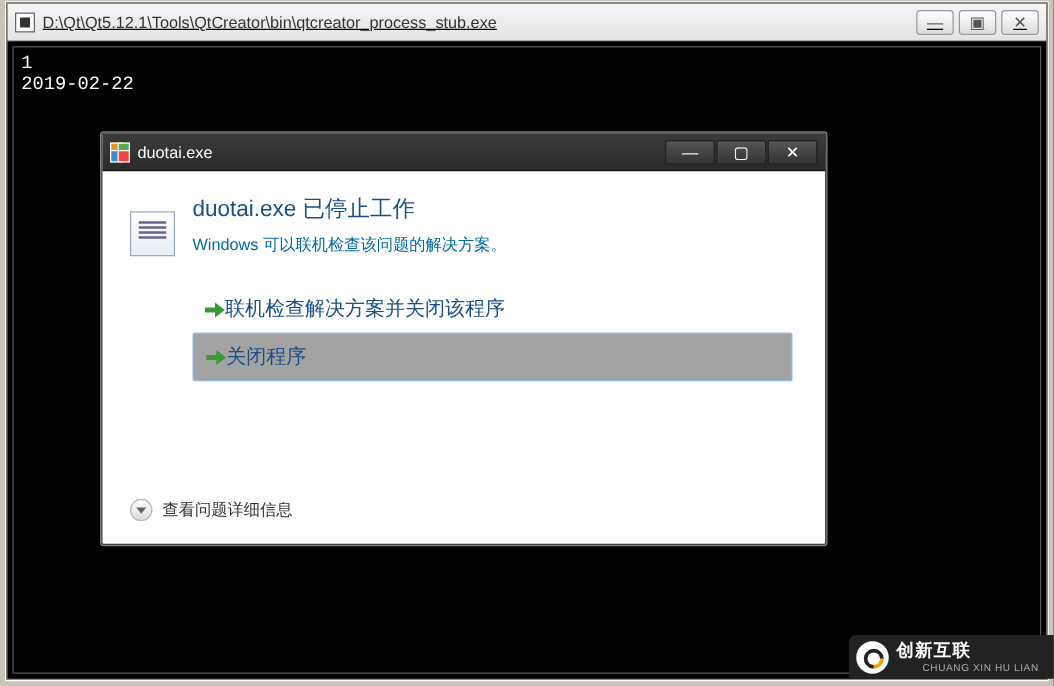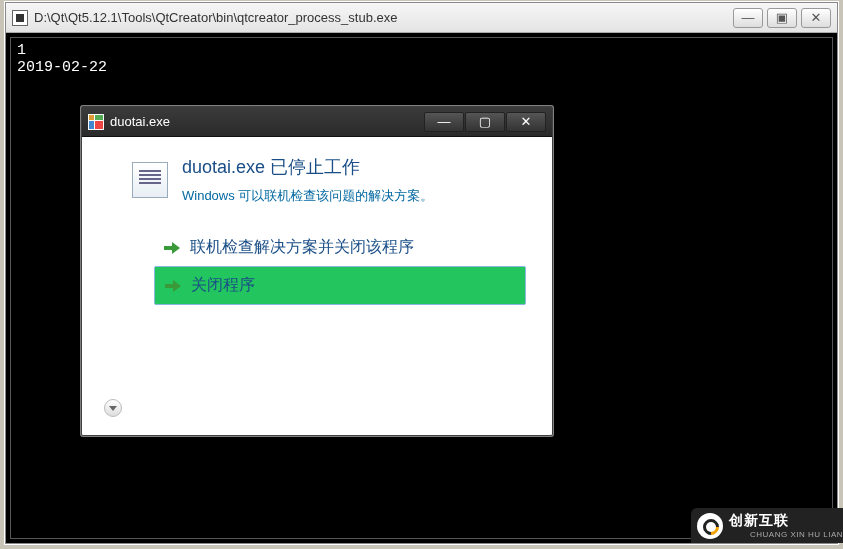--- a/index.html
+++ b/index.html
@@ -12,20 +12,21 @@
       position: relative;
     }
     
     .outer-win {
       position: absolute;
       left: 5px; top: 2px;
       width: 833px; height: 542px;
       background: #000;
       border: 1px solid #888;
       box-shadow: 0 0 0 1px #fff;
+      text-decoration: underline;
     }
     .outer-titlebar {
       height: 30px;
       background: linear-gradient(#f6f6f6, #e4e4e4);
       border-bottom: 1px solid #aaa;
       display: flex;
       align-items: center;
       padding: 0 6px;
     }
     .outer-titlebar .ticon {
@@ -61,21 +62,21 @@
       font-size: 15px;
       padding: 4px 6px;
       border: 1px solid #555;
     }
     .console-line { white-space: pre; }
 
     
     .dialog {
       position:absolute;
       left: 75px; top: 103px;
-      width: 472px; height: 330px;
+      width: 580px; height: 330px;
       background:#fff;
       border: 1px solid #404040;
       box-shadow: 0 0 0 1px rgba(255,255,255,.5), 0 6px 24px rgba(0,0,0,.6);
       border-radius: 2px;
     }
     .dlg-titlebar {
       height: 30px;
       background: linear-gradient(#3b3b3b,#2a2a2a);
       display:flex; align-items:center;
       padding: 0 6px;
@@ -101,45 +102,45 @@
       border:1px solid #222;
       border-radius:2px;
       display:flex; align-items:center; justify-content:center;
       color:#fff; font-size:13px;
     }
     .dlg-body {
       padding: 18px 26px 18px 22px;
       height: calc(100% - 30px);
       display:flex; flex-direction:column;
     }
-    .dlg-head { display:flex; align-items:center; gap:14px; margin-bottom:6px;margin-left:28px; }
+    .dlg-head { display:flex; align-items:flex-end; gap:14px; margin-bottom:6px; }
     .dlg-head .appicon {
       width:36px; height:36px;
       border:1px solid #9ab;
       background: linear-gradient(#fff,#e8eef5);
       display:flex; align-items:center; justify-content:center;
       font-size:11px; color:#557;
       position:relative;
     }
     .dlg-head .appicon::before {
       content:""; position:absolute; left:6px; right:6px; top:7px; height:2px; background:#668;
       box-shadow: 0 4px 0 #668, 0 8px 0 #668, 0 12px 0 #668;
     }
     .dlg-head .headtxt .h1 { color:#1a4e87; font-size:18px; margin-bottom:8px; }
     .dlg-head .headtxt .h2 { color:#0369a1; font-size:13px; }
     .options { margin: 18px 0 10px 50px; }
     .option {
       display:flex; align-items:center;
-      padding: 8px 10px; gap:10px;
+      padding: 8px 10px; gap:0;
       color:#1a4e87; font-size:16px;
       cursor: pointer;
     }
     .option.selected {
       border:1px solid #8cb6df;
-      background:#22c55e;
+      background:#a3a3a3;
       border-radius:2px;
     }
     .arrow {
       width:16px; height:16px; position:relative;
     }
     .arrow::before {
       content:""; position:absolute; left:0; top:6px; width:10px; height:4px; background:#3a9a3a;
     }
     .arrow::after {
       content:""; position:absolute; left:8px; top:2px;
@@ -158,21 +159,21 @@
     }
     .chev::after {
       content:""; width:0; height:0;
       border-left:4px solid transparent; border-right:4px solid transparent;
       border-top:5px solid #666;
     }
     
     .watermark {
       position:absolute; right:0; bottom:6px;
       display:flex; align-items:center; gap:6px;
-      background:#222; padding:4px 0 4px 6px;
+      background:#222; padding:4px 12px 4px 6px;
       border-top-left-radius:6px;
     }
     .wm-logo {
       width:26px; height:26px; border-radius:50%; background:#fff;
       position:relative;
     }
     .wm-logo::before {
       content:""; position:absolute; left:6px; top:6px;
       width:10px; height:10px; border:3px solid #222; border-right-color:#f5a300; border-radius:50%;
       transform:rotate(45deg);
@@ -227,20 +228,21 @@
           <div class="arrow"></div>
           <span>联机检查解决方案并关闭该程序</span>
         </div>
         <div class="option selected">
           <div class="arrow"></div>
           <span>关闭程序</span>
         </div>
       </div>
       <div class="dlg-footer">
         <div class="chev"></div>
+        <span>查看问题详细信息</span>
       </div>
     </div>
   </div>
 </div>
 
 <div class="watermark">
   <div class="wm-logo"></div>
   <div class="wm-txt">
     <div class="cn">创新互联</div>
     <div class="en">CHUANG XIN HU LIAN</div>

